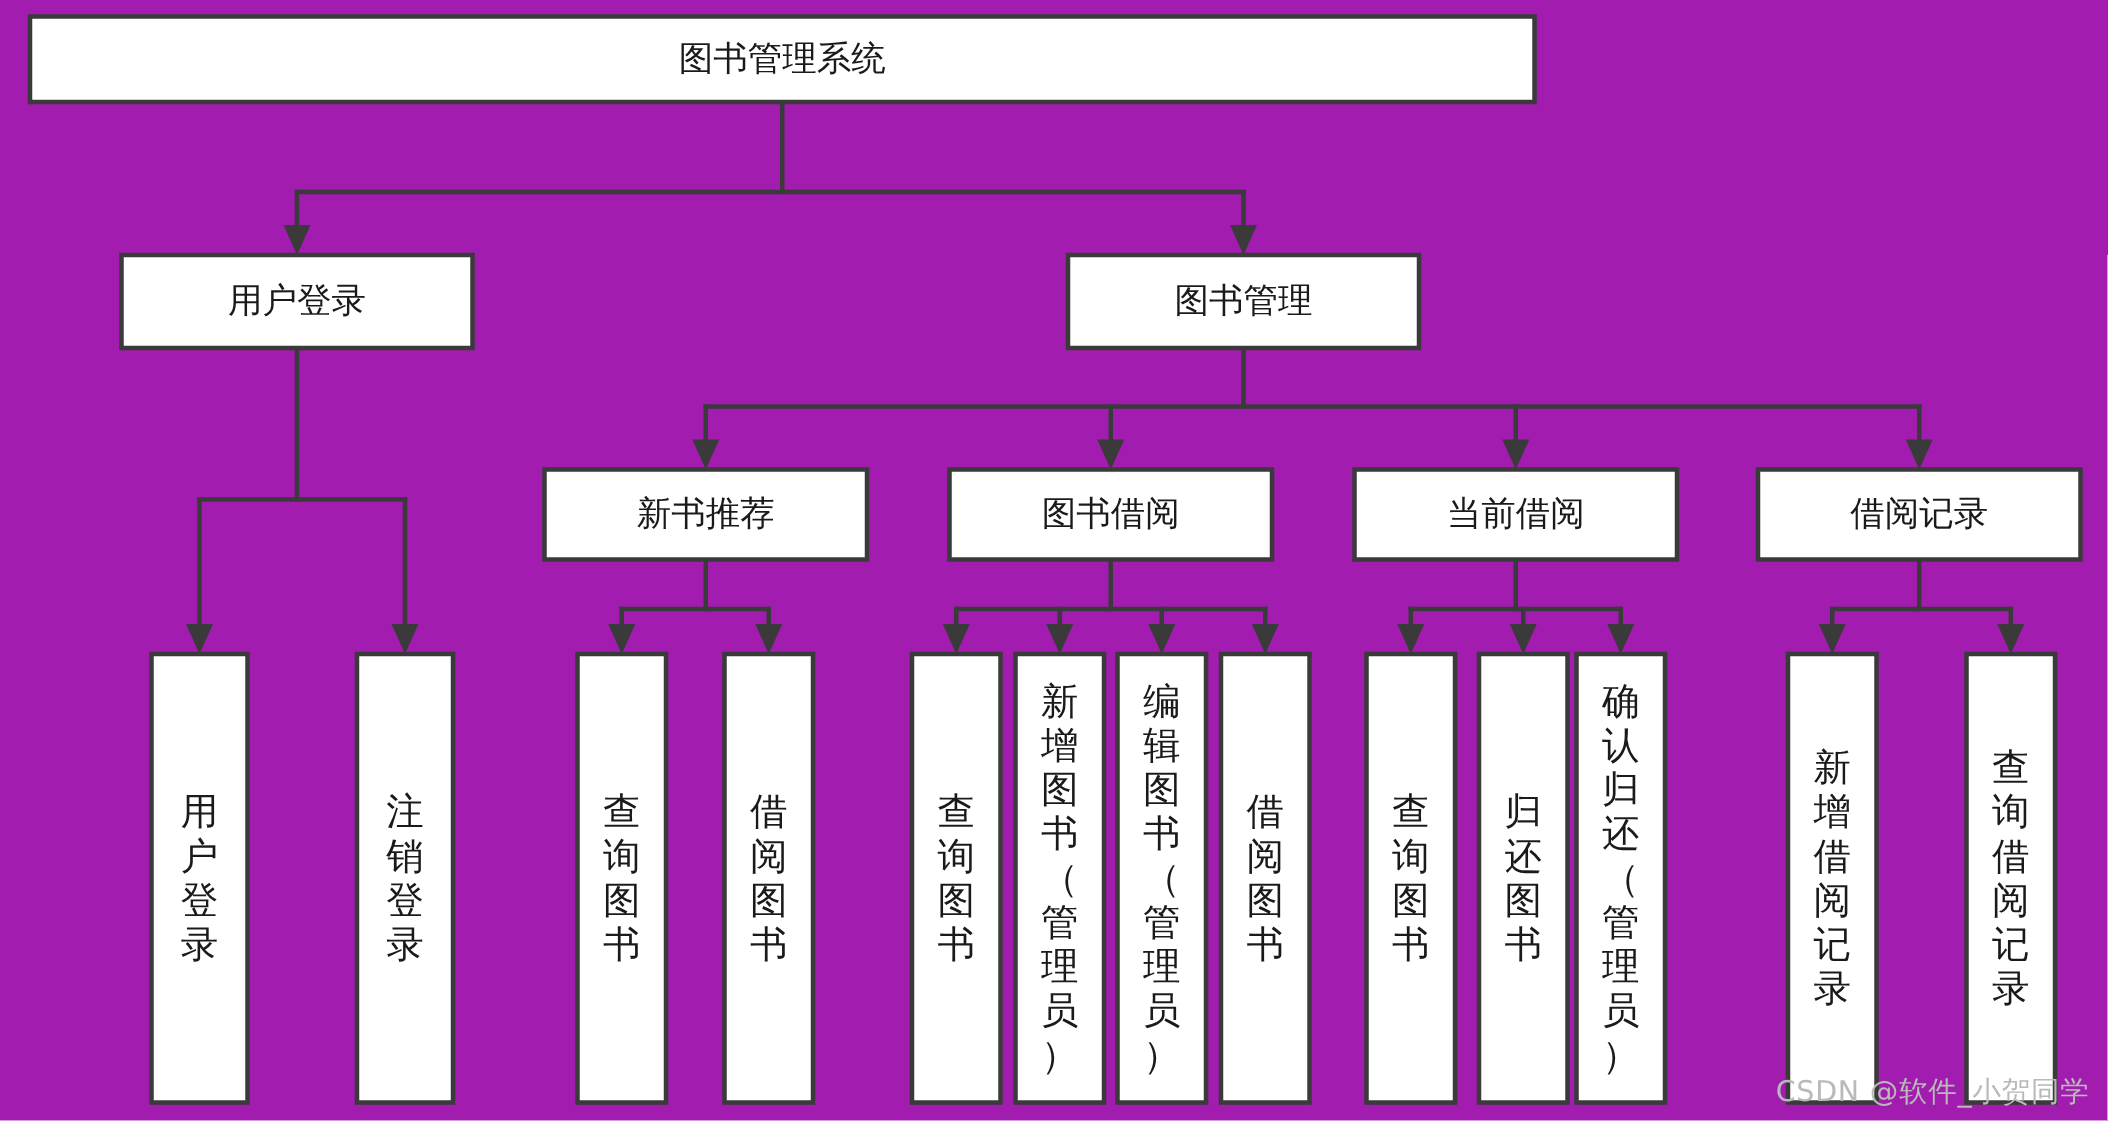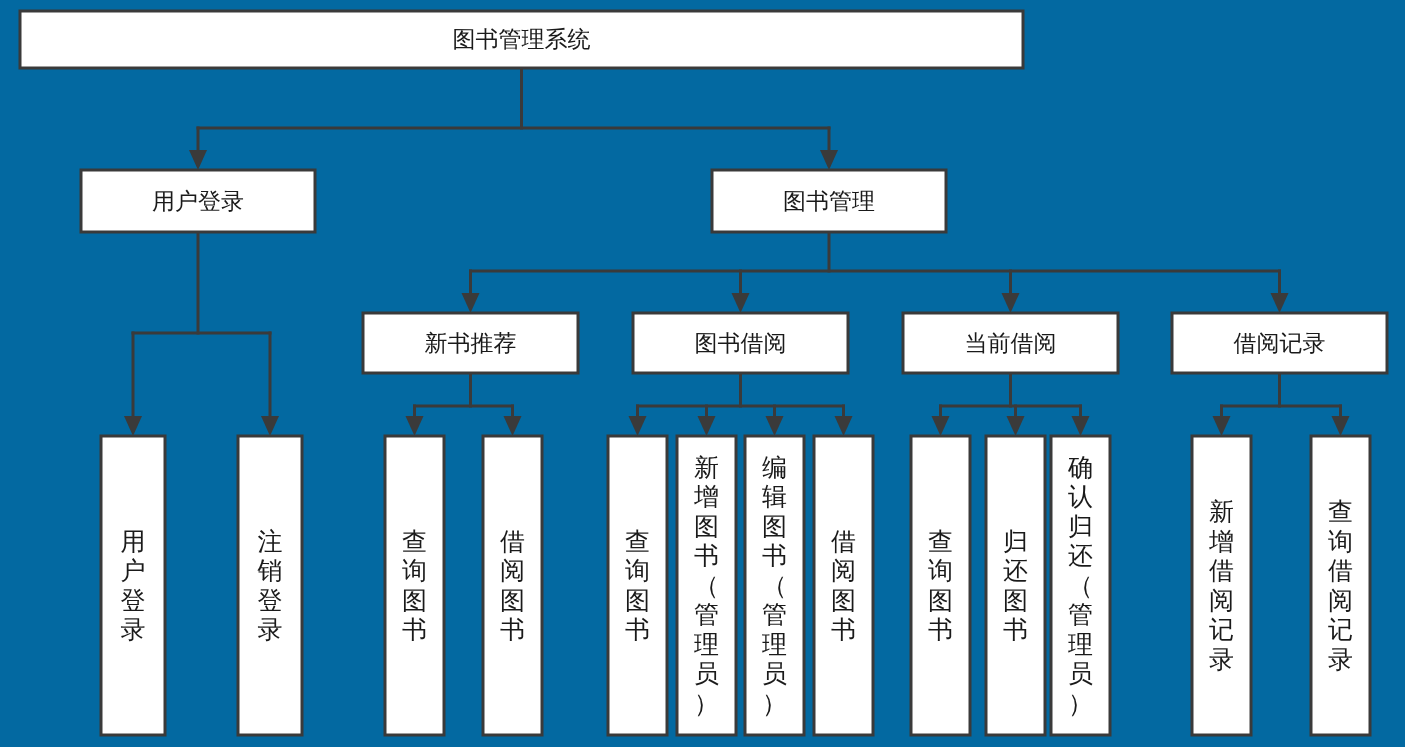--- a/index.html
+++ b/index.html
@@ -8,21 +8,21 @@
     padding: 0;
     background: #ffffff;
   }
   body {
     font-family: "DejaVu Sans", "Liberation Sans", sans-serif;
   }
   #stage {
     position: relative;
     width: 1405px;
     height: 747px;
-    background: #0369a1;
+    background: #a21caf;
     overflow: hidden;
   }
   #diagram {
     position: absolute;
     left: 0;
     top: 0;
     width: 1405px;
     height: 747px;
     display: block;
   }
@@ -202,13 +202,14 @@
         <g>
           <rect x="1192" y="436" width="59" height="299" class="node-box"></rect>
           <text x="1221.5" y="0" class="node-label-v"><tspan x="1221.5" y="520.01">新</tspan><tspan x="1221.5" y="549.51">增</tspan><tspan x="1221.5" y="579.01">借</tspan><tspan x="1221.5" y="608.51">阅</tspan><tspan x="1221.5" y="638.01">记</tspan><tspan x="1221.5" y="667.51">录</tspan></text>
         </g>
         <g>
           <rect x="1311" y="436" width="59" height="299" class="node-box"></rect>
           <text x="1340.5" y="0" class="node-label-v"><tspan x="1340.5" y="520.01">查</tspan><tspan x="1340.5" y="549.51">询</tspan><tspan x="1340.5" y="579.01">借</tspan><tspan x="1340.5" y="608.51">阅</tspan><tspan x="1340.5" y="638.01">记</tspan><tspan x="1340.5" y="667.51">录</tspan></text>
         </g>
       </g>
   </svg>
+  <div class="watermark">CSDN @软件_小贺同学</div>
 </div>
 
 </body></html>

